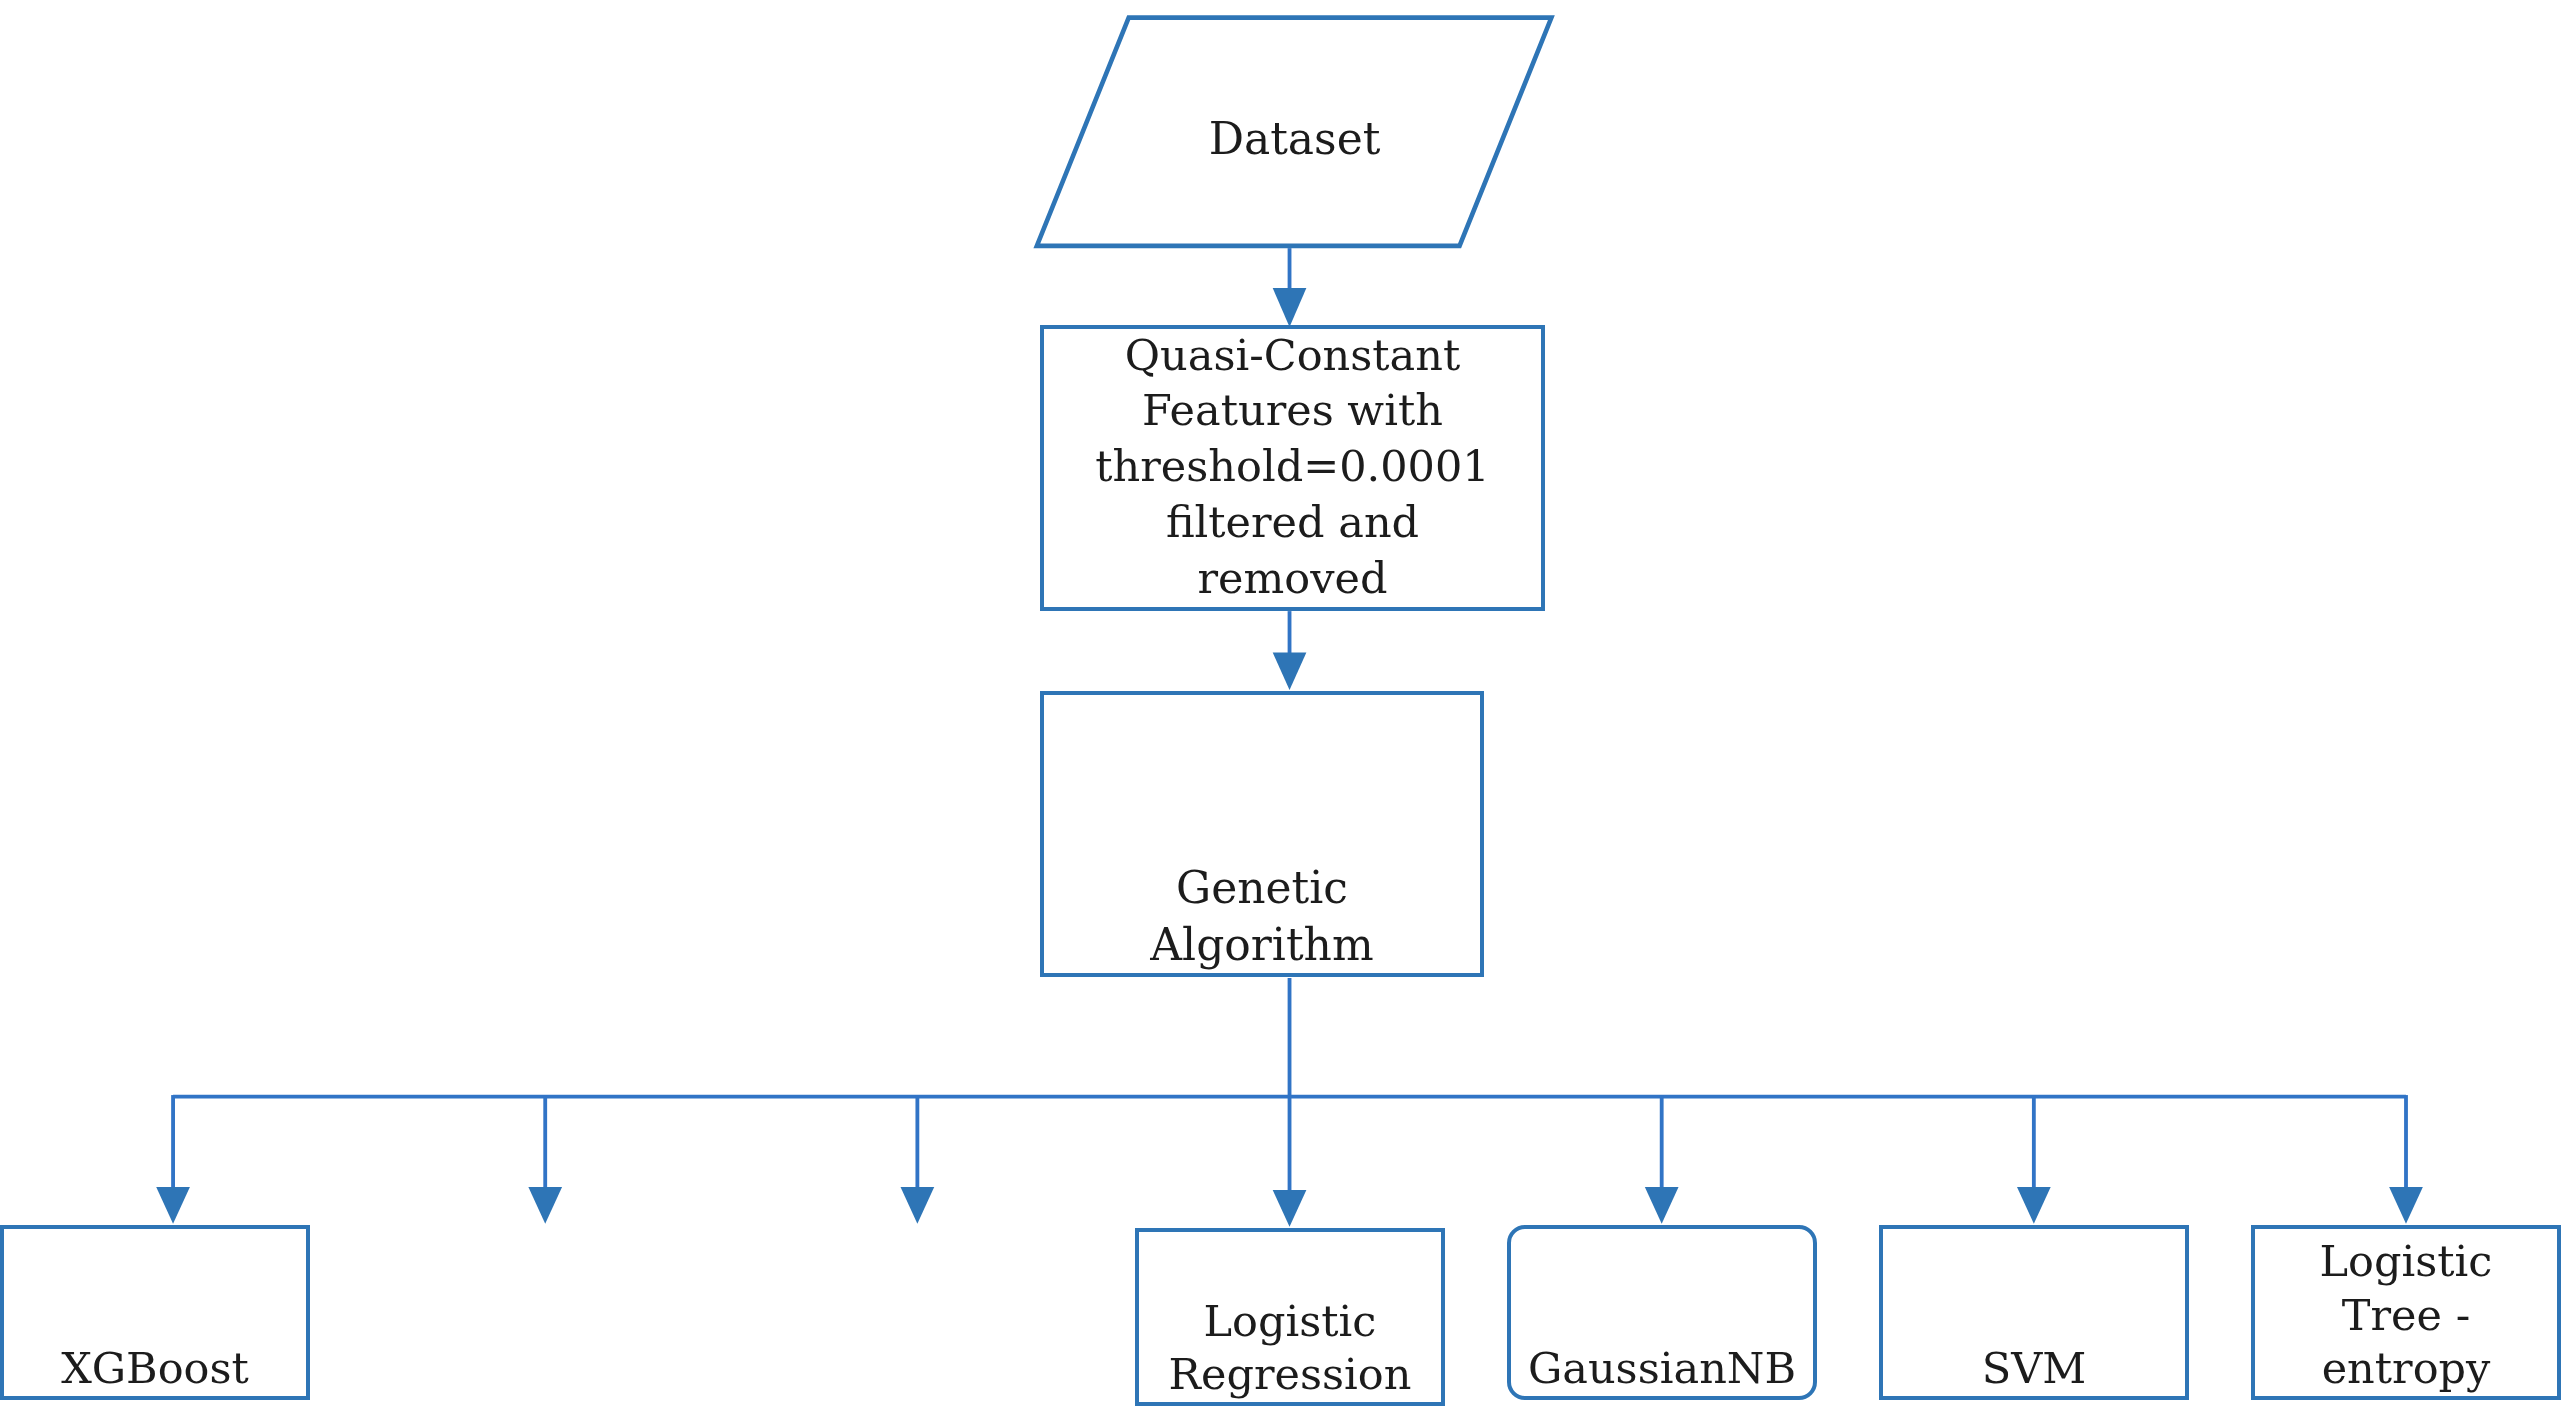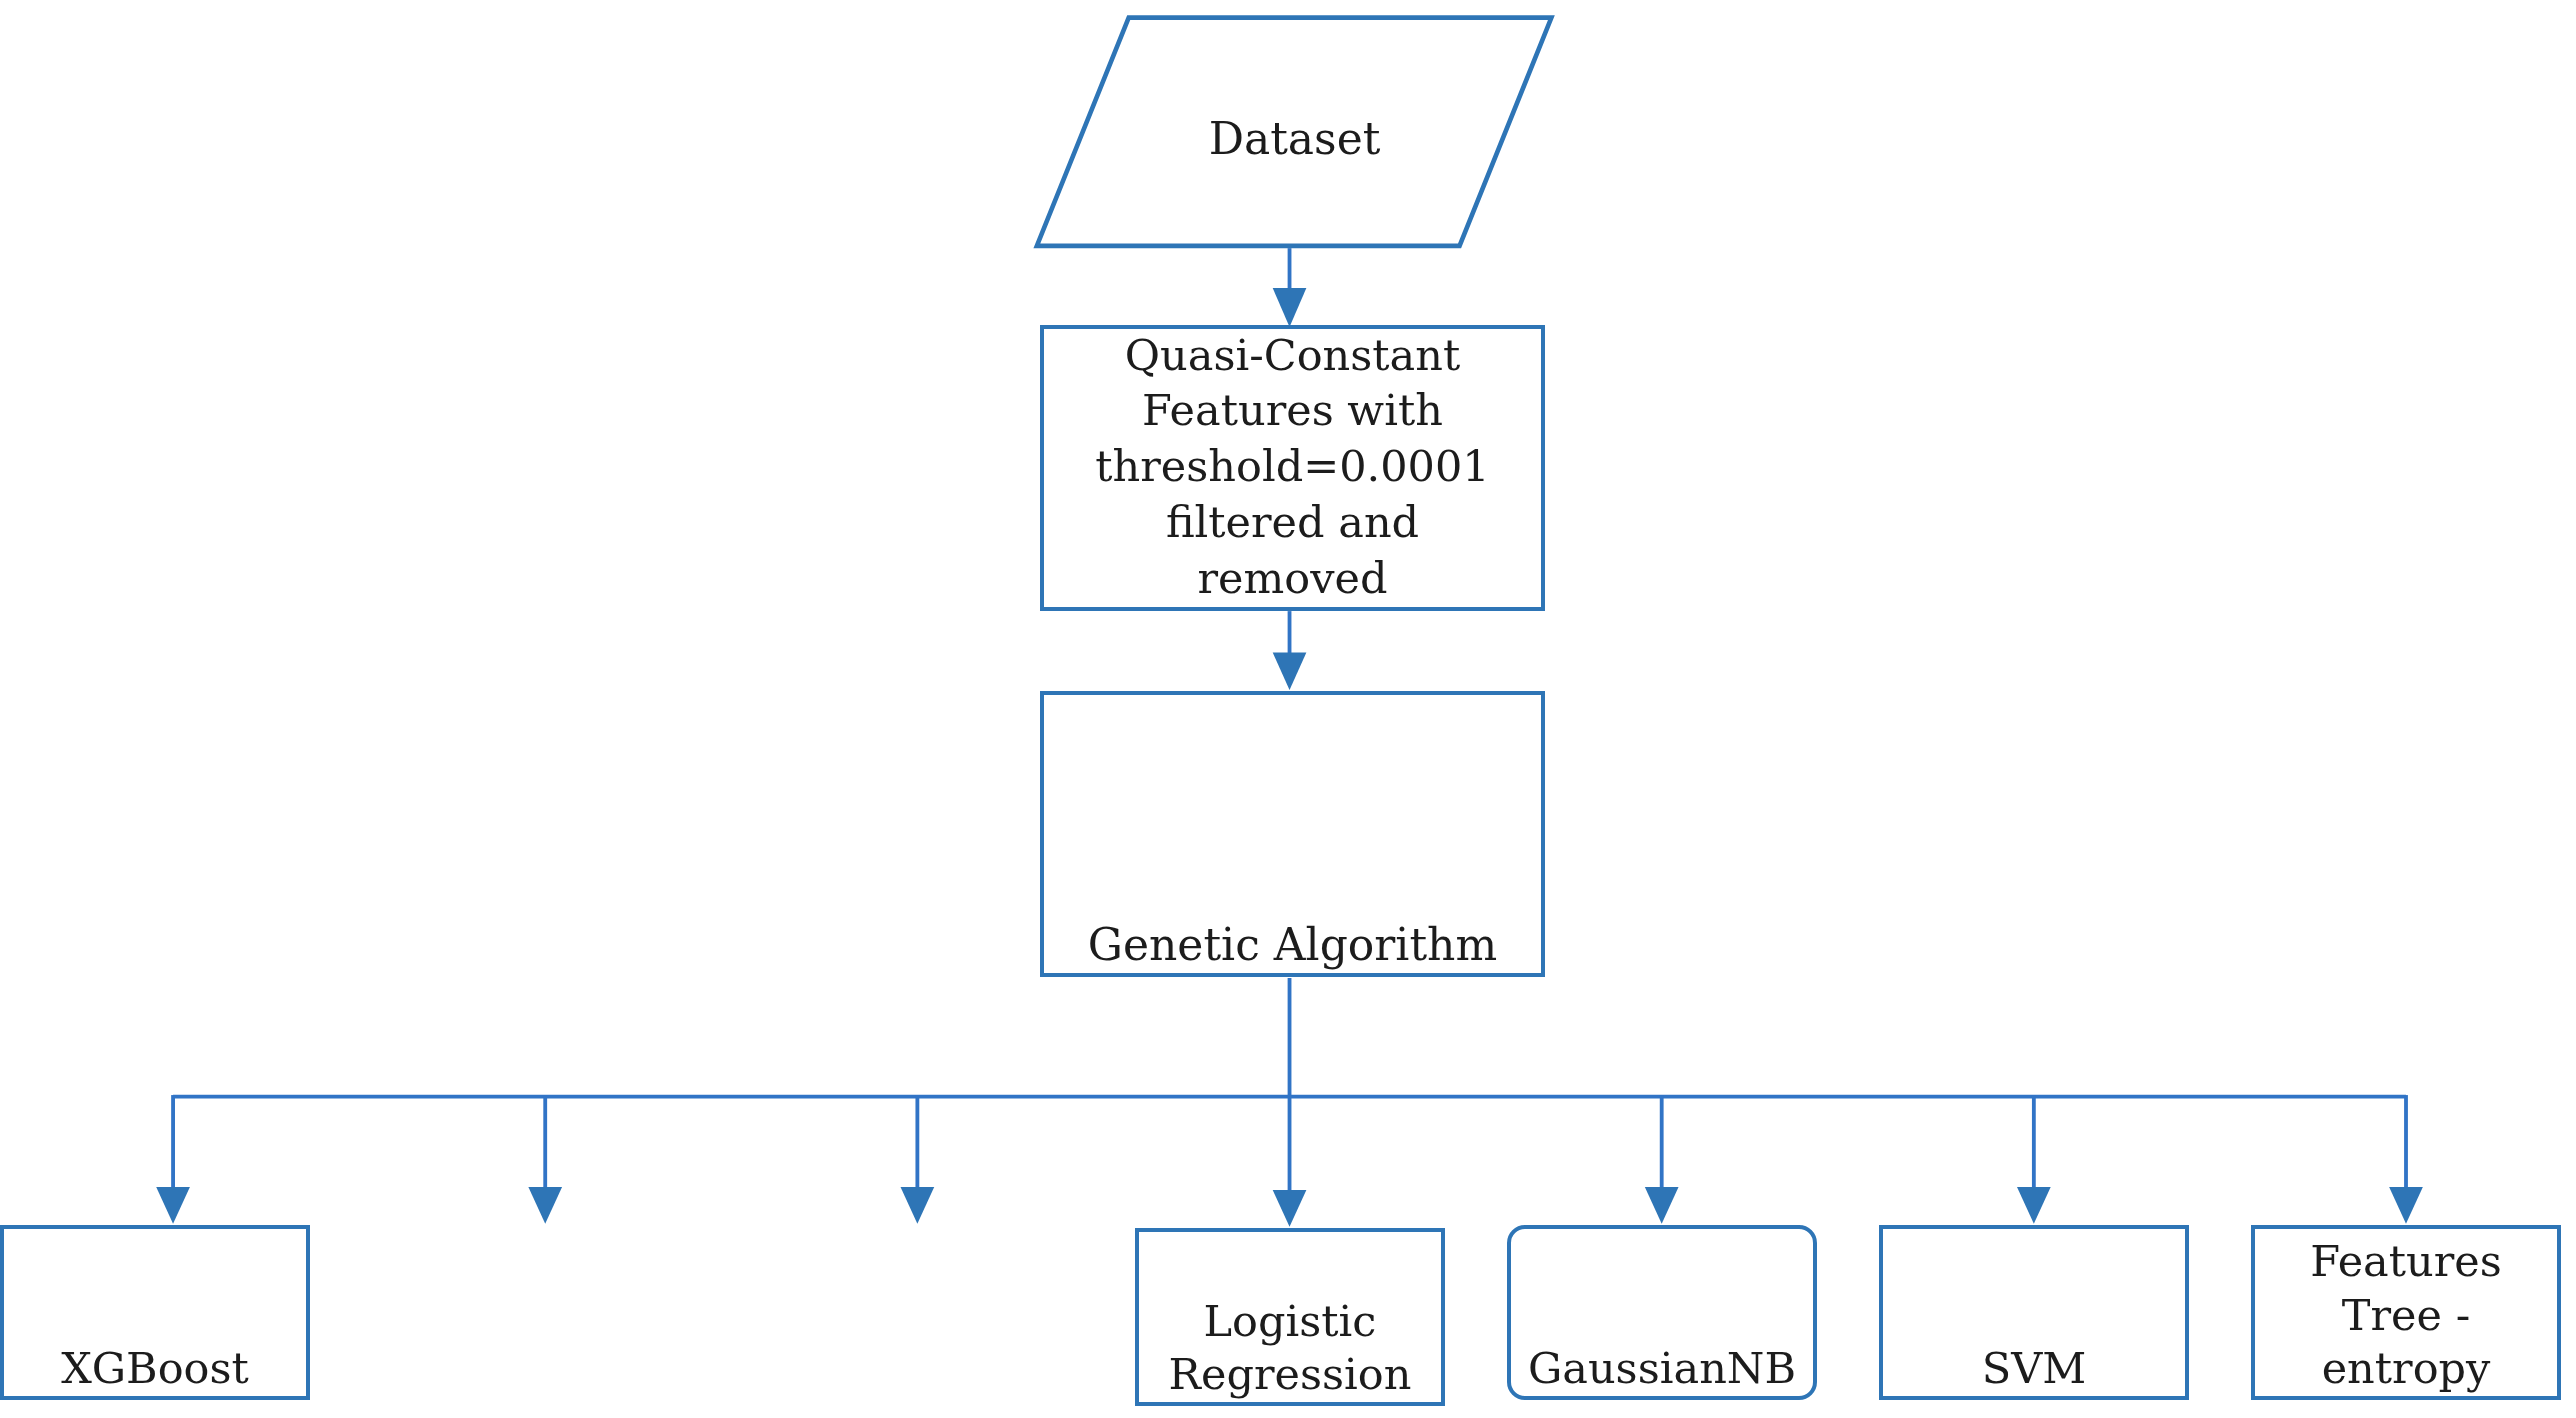--- a/index.html
+++ b/index.html
@@ -56,21 +56,21 @@
   .quasi-box {
     left: 1040px;
     top: 325px;
     width: 505px;
     height: 286px;
     padding: 0 26px;
   }
   .ga-box {
     left: 1040px;
     top: 691px;
-    width: 505px;
+    width: 444px;
     height: 286px;
     padding: 0 26px;
     font-size: 44px;
   }
   .model-box {
     top: 1225px;
     width: 310px;
     height: 175px;
     padding: 0 23px;
     line-height: 1.25;
@@ -133,21 +133,21 @@
   <div class="node rect-node model-box">
     <span>Logistic Regression</span>
   </div>
   <div class="node rect-node model-box">
     <span>GaussianNB</span>
   </div>
   <div class="node rect-node model-box">
     <span>SVM</span>
   </div>
   <div class="node rect-node model-box">
-    <span>Features Tree - entropy</span>
+    <span>Logistic Tree - entropy</span>
   </div>
   <div class="node rect-node model-box">
     <span>Decision Tree - gini</span>
   </div>
   <div class="node rect-node model-box">
     <span>XGBoost</span>
   </div>
 
 </div>
 

